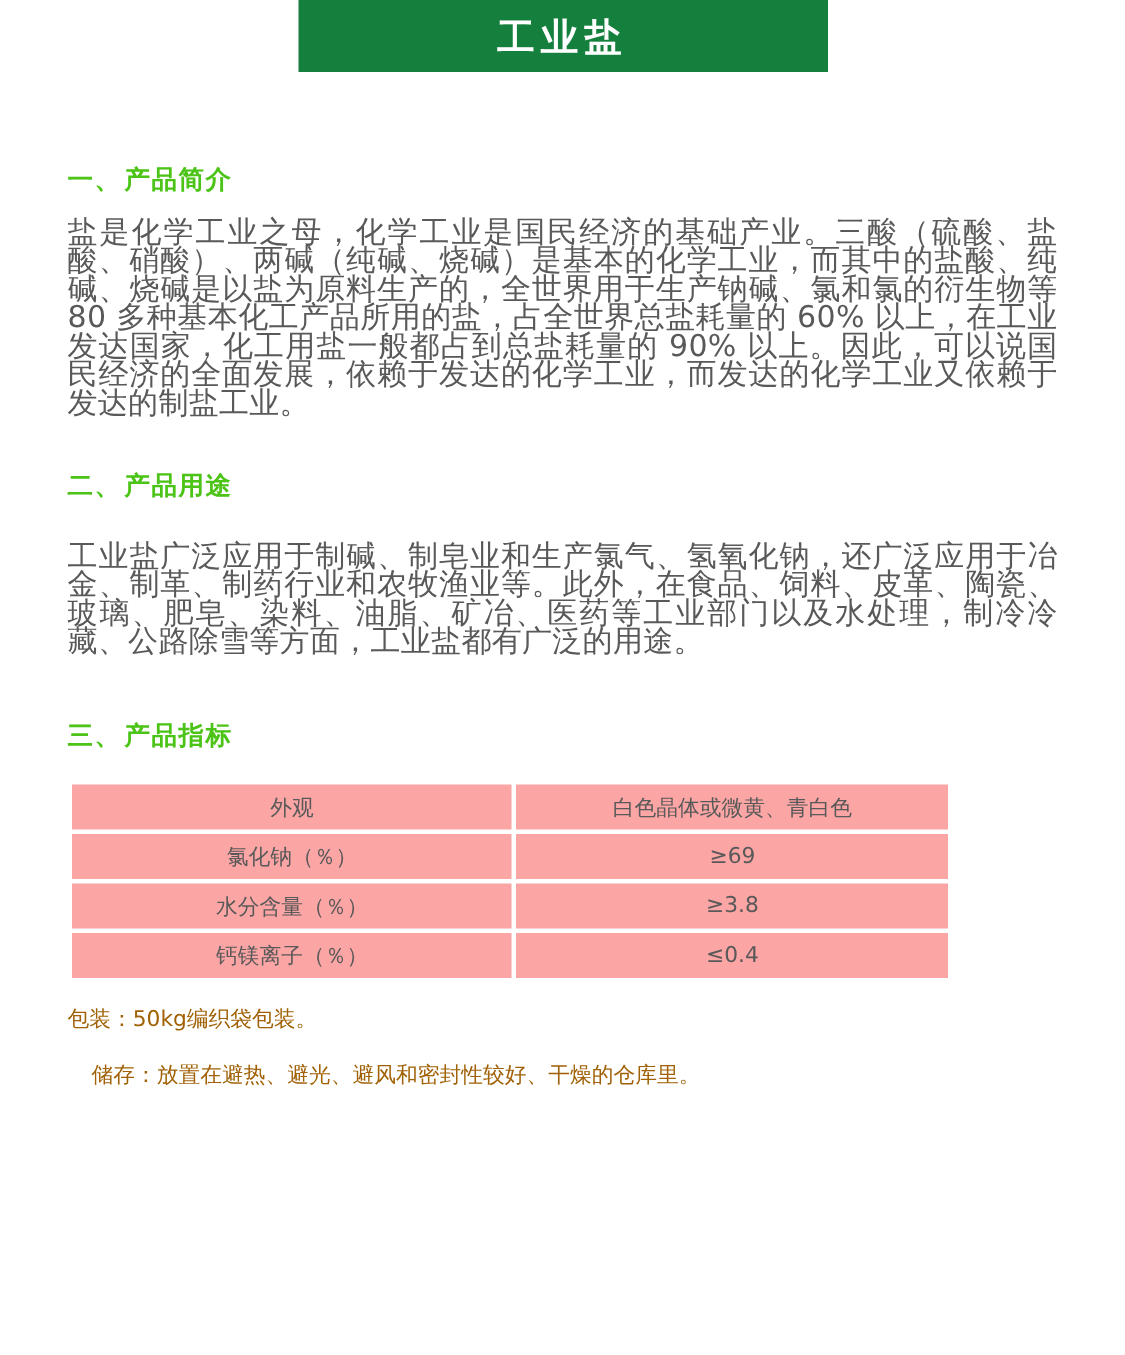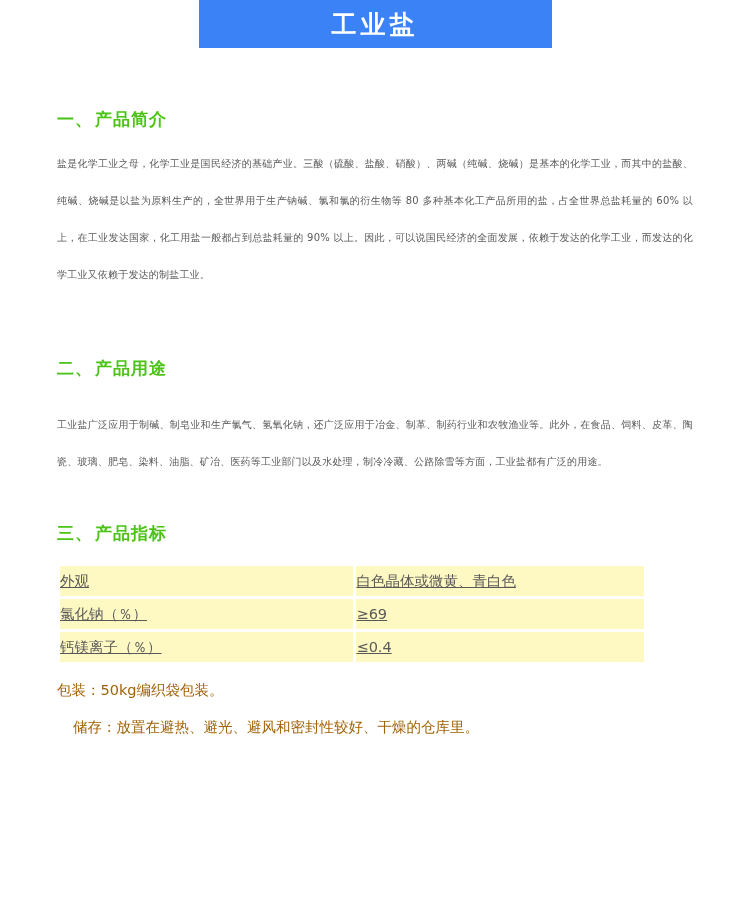--- a/index.html
+++ b/index.html
@@ -22,84 +22,83 @@
   }
 
   
   .banner-wrap {
     width: 100%;
     padding-top: 0px;
     display: flex;
     justify-content: center;
   }
   .banner {
-    background: #3b82f6;
+    background: #15803d;
     width: 353px;
     height: 48px;
     display: flex;
     align-items: center;
     justify-content: center;
   }
   .banner-title {
     color: #ffffff;
     font-size: 25px;
     font-weight: bold;
     letter-spacing: 4px;
   }
 
   
   .content {
-    padding: 0 57px;
+    padding: 0 45px;
     box-sizing: border-box;
   }
 
   .section {
     margin-top: 0;
   }
   .sec-heading {
     color: #4cc417;
     font-size: 17px;
     font-weight: bold;
     letter-spacing: 1px;
   }
   .sec-heading .num {
     margin-right: 2px;
   }
   .sec-body {
     color: #595959;
-    font-size: 10px;
-    line-height: 37px;
+    font-size: 20px;
+    line-height: 19px;
     text-align: justify;
     letter-spacing: 0.2px;
   }
 
   #sec-intro-heading { margin-top: 60px; }
   #sec-intro-body { margin-top: 14px; }
 
-  #sec-use-heading { margin-top: 64px; }
+  #sec-use-heading { margin-top: 34px; }
   #sec-use-body { margin-top: 26px; }
 
   #sec-spec-heading { margin-top: 42px; }
 
   
   table.spec {
     margin-top: 18px;
     border-collapse: separate;
     border-spacing: 3px 3px;
     width: 590px;
     margin-left: 0px;
   }
   table.spec td {
-    background: #fef9c3;
+    background: #fca5a5;
     height: 28px;
     font-size: 14.5px;
     color: #595959;
-    text-align: left;
+    text-align: center;
     padding: 1px 0;
-    text-decoration: underline;
   }
   table.spec td.col-name {
     width: 245px;
   }
   table.spec td.col-val {
     width: 240px;
   }
 
   
   #sec-pack-heading { margin-top: 40px; }
@@ -146,20 +145,24 @@
         <tbody>
           <tr>
             <td class="col-name">外观</td>
             <td class="col-val">白色晶体或微黄、青白色</td>
           </tr>
           <tr>
             <td class="col-name">氯化钠（％）</td>
             <td class="col-val">≥69</td>
           </tr>
           <tr>
+            <td class="col-name">水分含量（％）</td>
+            <td class="col-val">≥3.8</td>
+          </tr>
+          <tr>
             <td class="col-name">钙镁离子（％）</td>
             <td class="col-val">≤0.4</td>
           </tr>
         </tbody>
       </table>
     </div>
 
     <div class="section">
       <div class="pack-line">包装：50kg编织袋包装。</div>
       <div class="pack-line second">储存：放置在避热、避光、避风和密封性较好、干燥的仓库里。</div>

